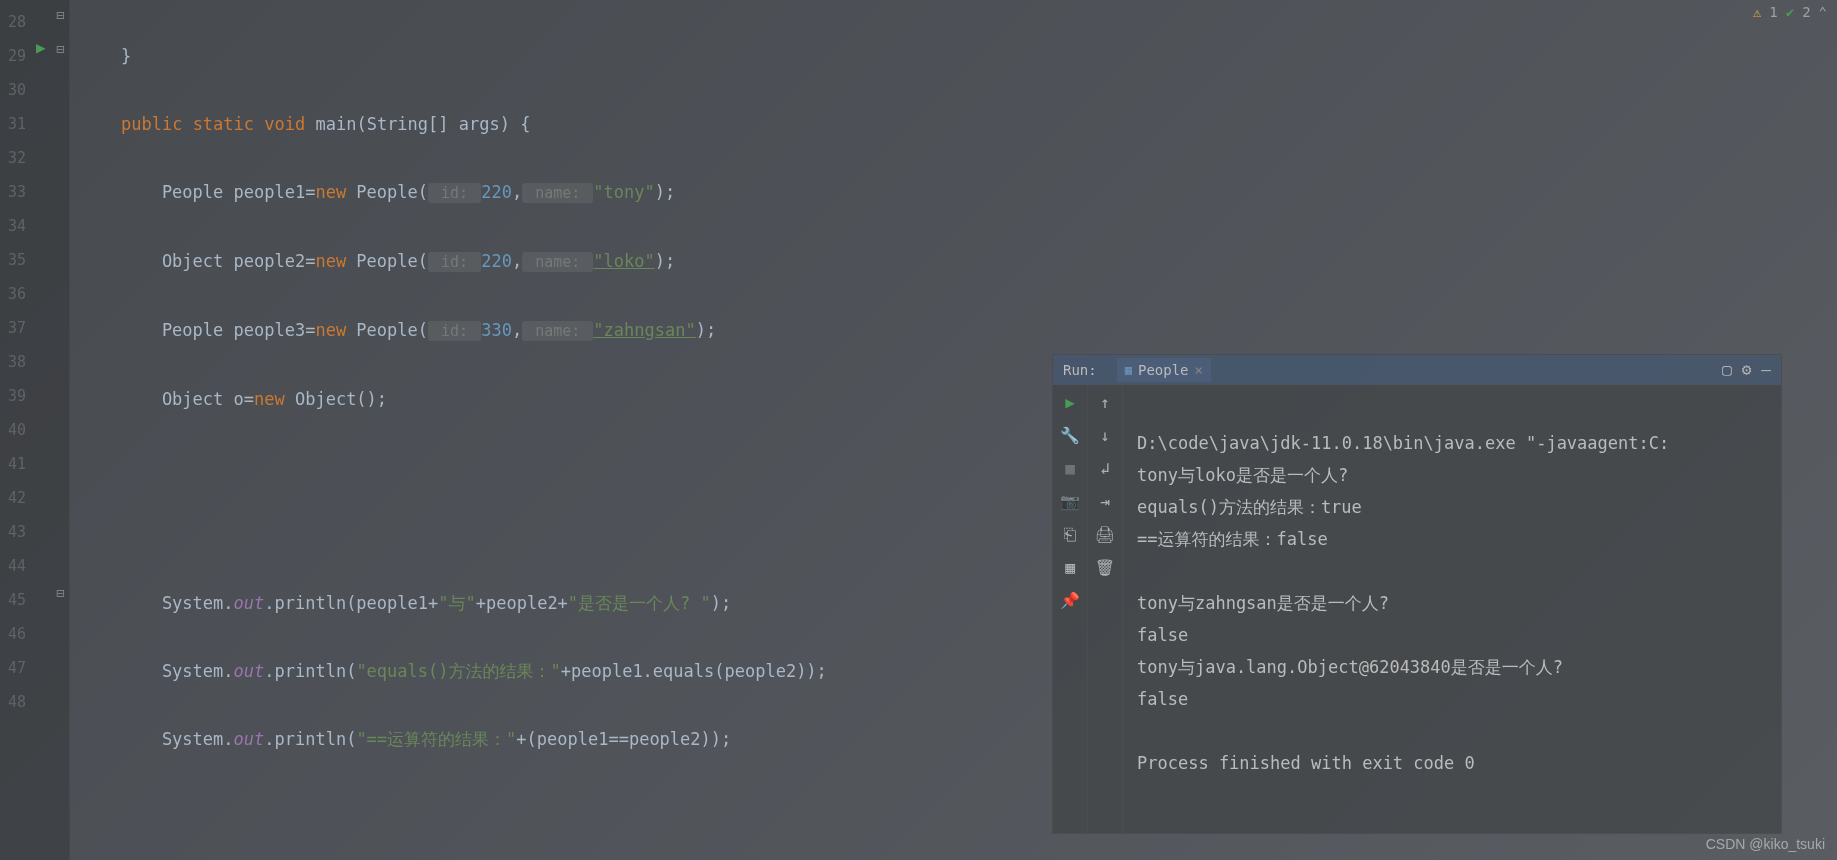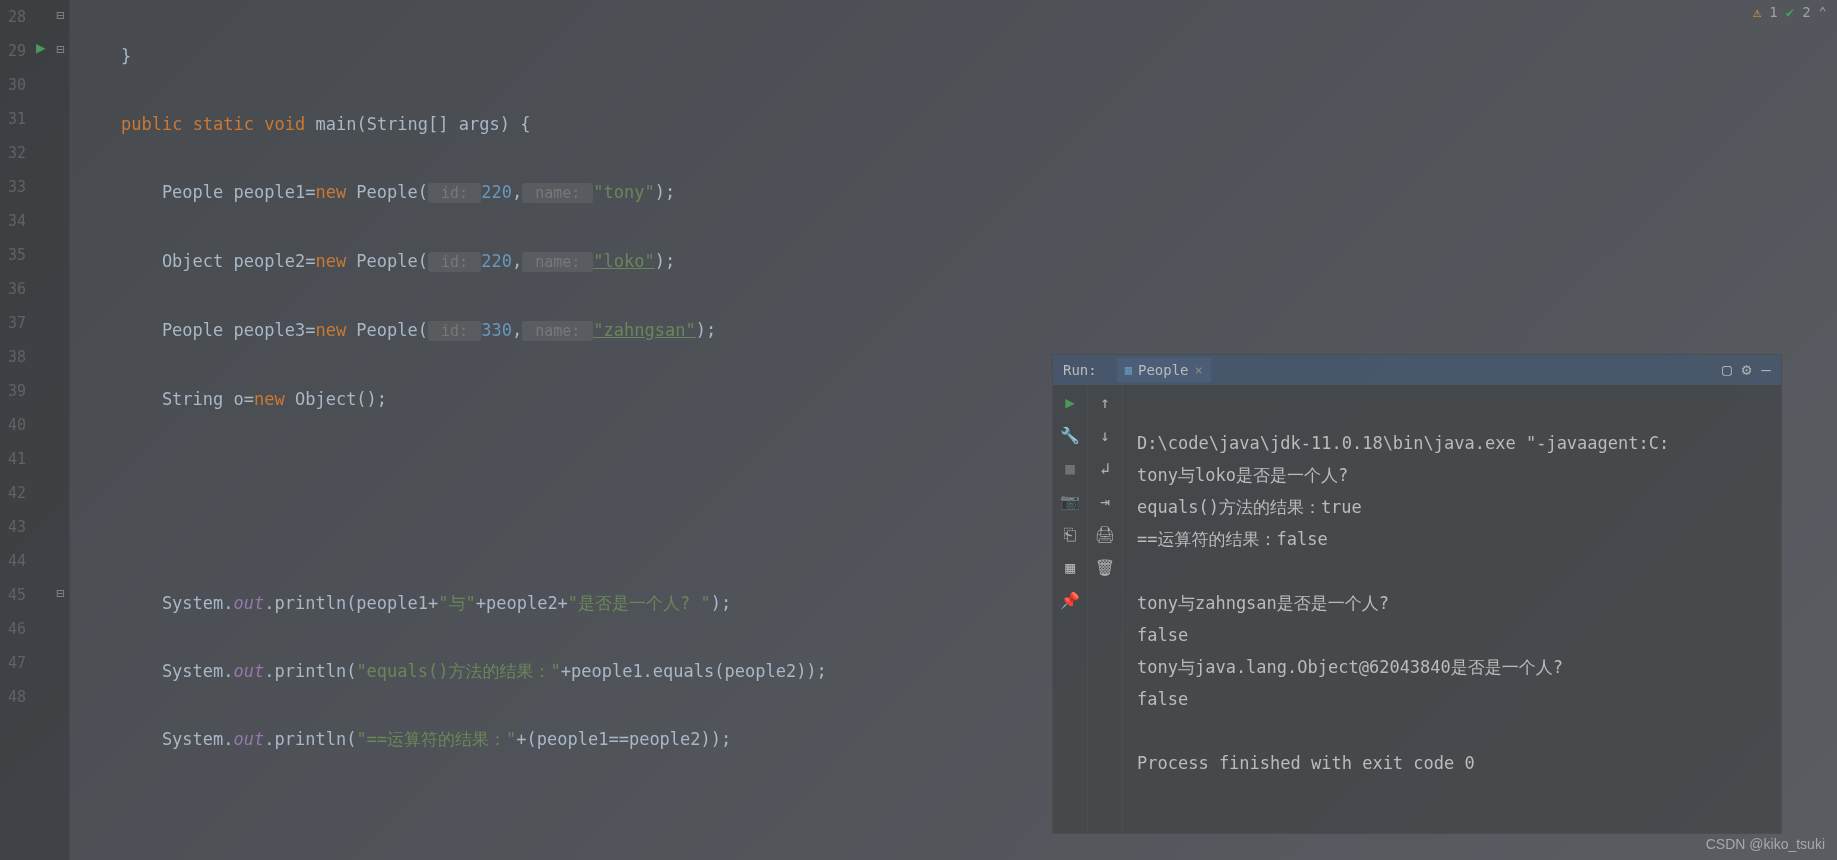--- a/index.html
+++ b/index.html
@@ -27,20 +27,21 @@
   width: 70px;
   height: 100%;
   background: rgba(49, 51, 53, 0.5);
   border-right: 1px solid rgba(85, 85, 85, 0.3);
 }
 .line-numbers {
   position: absolute;
   left: 0;
   top: 0;
   width: 30px;
+  padding-top: 5px;
   text-align: right;
   color: #606366;
   font-size: 15px;
   line-height: 34px;
 }
 .line-numbers div { padding-right: 4px; }
 .run-icon {
   position: absolute;
   left: 36px;
   top: 38px;
@@ -194,21 +195,21 @@
     <div class="fold-icon" style="top:41px">⊟</div>
     <div class="fold-icon" style="top:585px">⊟</div>
   </div>
 
   <div class="code-area">
 <div><span>    }</span></div>
 <div><span>    </span><span class="kw">public</span> <span class="kw">static</span> <span class="kw">void</span><span> main(String[] args) {</span></div>
 <div><span>        People people1=</span><span class="kw">new</span><span> People(</span><span class="hint"> id: </span><span class="num">220</span><span>,</span><span class="hint"> name: </span><span class="str">"tony"</span><span>);</span></div>
 <div><span>        Object people2=</span><span class="kw">new</span><span> People(</span><span class="hint"> id: </span><span class="num">220</span><span>,</span><span class="hint"> name: </span><span class="str underline">"loko"</span><span>);</span></div>
 <div><span>        People people3=</span><span class="kw">new</span><span> People(</span><span class="hint"> id: </span><span class="num">330</span><span>,</span><span class="hint"> name: </span><span class="str underline">"zahngsan"</span><span>);</span></div>
-<div><span>        String o=</span><span class="kw">new</span><span> Object();</span></div>
+<div><span>        Object o=</span><span class="kw">new</span><span> Object();</span></div>
 <div> </div>
 <div> </div>
 <div><span>        System.</span><span class="static-field">out</span><span>.println(people1+</span><span class="str">"与"</span><span>+people2+</span><span class="str">"是否是一个人? "</span><span>);</span></div>
 <div><span>        System.</span><span class="static-field">out</span><span>.println(</span><span class="str">"equals()方法的结果："</span><span>+people1.equals(people2));</span></div>
 <div><span>        System.</span><span class="static-field">out</span><span>.println(</span><span class="str">"==运算符的结果："</span><span>+(people1==people2));</span></div>
 <div> </div>
 <div></div>
 
 
 

